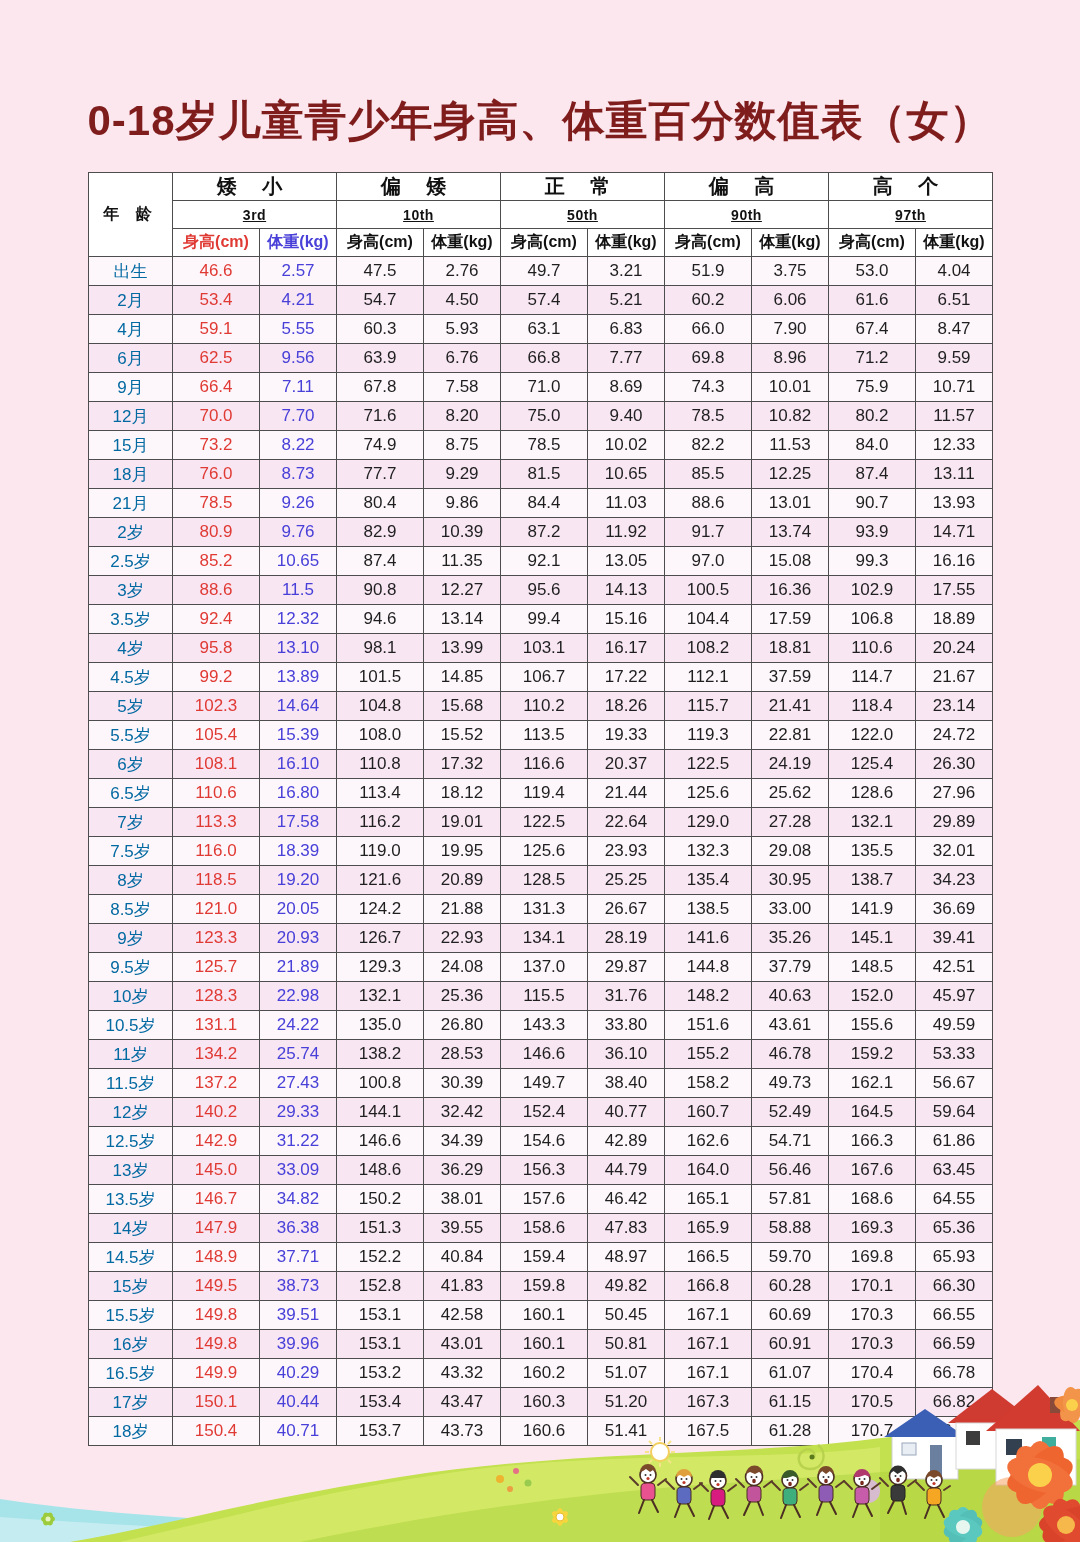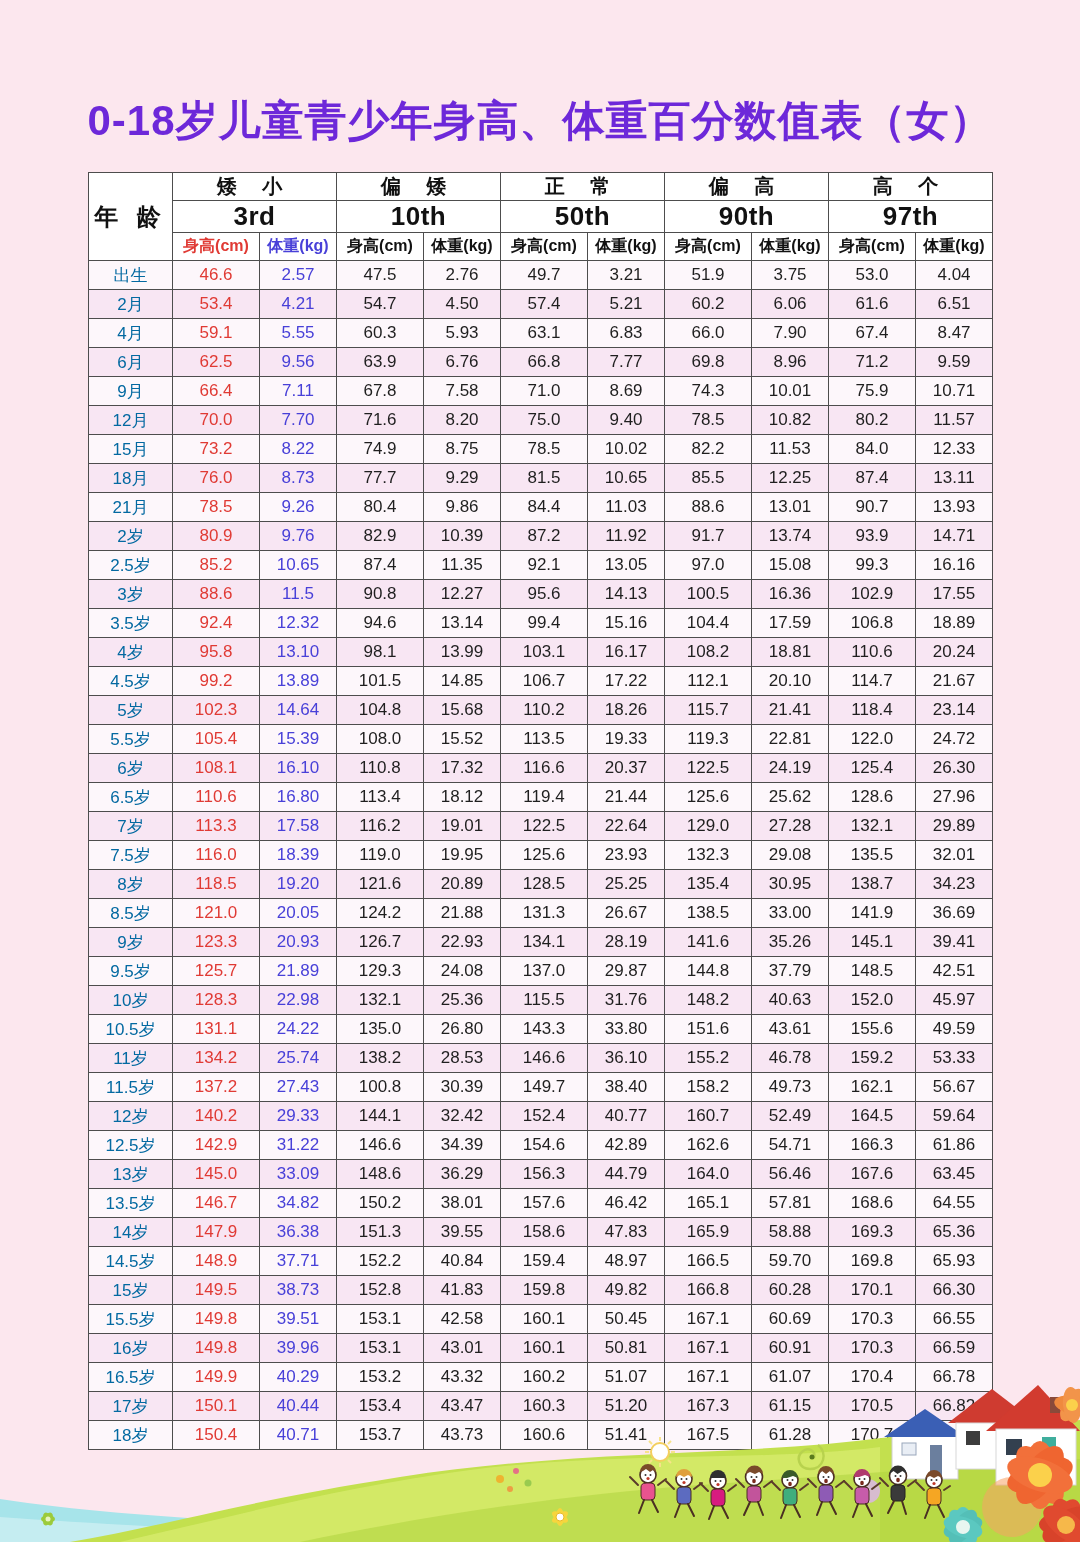--- a/index.html
+++ b/index.html
@@ -4,37 +4,37 @@
 <style>
   html,body{margin:0;padding:0;}
   body{
     width:1080px;height:1542px;position:relative;overflow:hidden;
     background:#fce7ee;
     font-family:"Liberation Sans","DejaVu Sans",sans-serif;
   }
   .page-title{
     position:absolute;left:0;top:93px;width:1080px;
     text-align:center;font-size:42px;font-weight:900;
-    color:#6d28d9;letter-spacing:1px;white-space:nowrap;
+    color:#7f1d1d;letter-spacing:1px;white-space:nowrap;
   }
   table.growth{
     position:absolute;left:88px;top:172px;
     border-collapse:collapse;table-layout:fixed;
     background:#ffffff;
   }
   table.growth th, table.growth td{
     border:1px solid #4d4d4d;
     text-align:center;vertical-align:middle;
     padding:0;overflow:hidden;white-space:nowrap;
   }
   table.growth thead th{background:#ffffff;color:#111;}
   .grp-label{font-size:20px;font-weight:700;letter-spacing:10px;height:27px;}
-  .pct-label{font-size:26px;font-weight:700;height:27px;letter-spacing:0.5px;}
+  .pct-label{font-size:14px;font-weight:700;height:27px;letter-spacing:0.5px;text-decoration:underline;}
   .sub-label{font-size:16px;font-weight:600;height:27px;}
-  .age-head{font-size:24px;font-weight:700;letter-spacing:6px;}
+  .age-head{font-size:16px;font-weight:700;letter-spacing:6px;}
   td.age-cell{
     font-size:17px;color:#0369a1;text-align:left;padding-left:9px;
   }
   tbody td{height:28px;font-size:17px;color:#1f1f1f;}
   tbody tr:nth-child(odd) td{background:#fdf7fb;}
   tbody tr:nth-child(even) td{background:#f8e6f3;}
   .h-red{color:#e03a34 !important;}
   .w-blue{color:#4840d8 !important;}
   .decor{position:absolute;left:0;top:1367px;width:1080px;height:175px;}
 </style>
@@ -271,21 +271,21 @@
       </tr>
       <tr>
         <td class="age-cell">4.5岁</td>
         <td class="h-red">99.2</td>
         <td class="w-blue">13.89</td>
         <td>101.5</td>
         <td>14.85</td>
         <td>106.7</td>
         <td>17.22</td>
         <td>112.1</td>
-        <td>20.10</td>
+        <td>37.59</td>
         <td>114.7</td>
         <td>21.67</td>
       </tr>
       <tr>
         <td class="age-cell">5岁</td>
         <td class="h-red">102.3</td>
         <td class="w-blue">14.64</td>
         <td>104.8</td>
         <td>15.68</td>
         <td>110.2</td>

